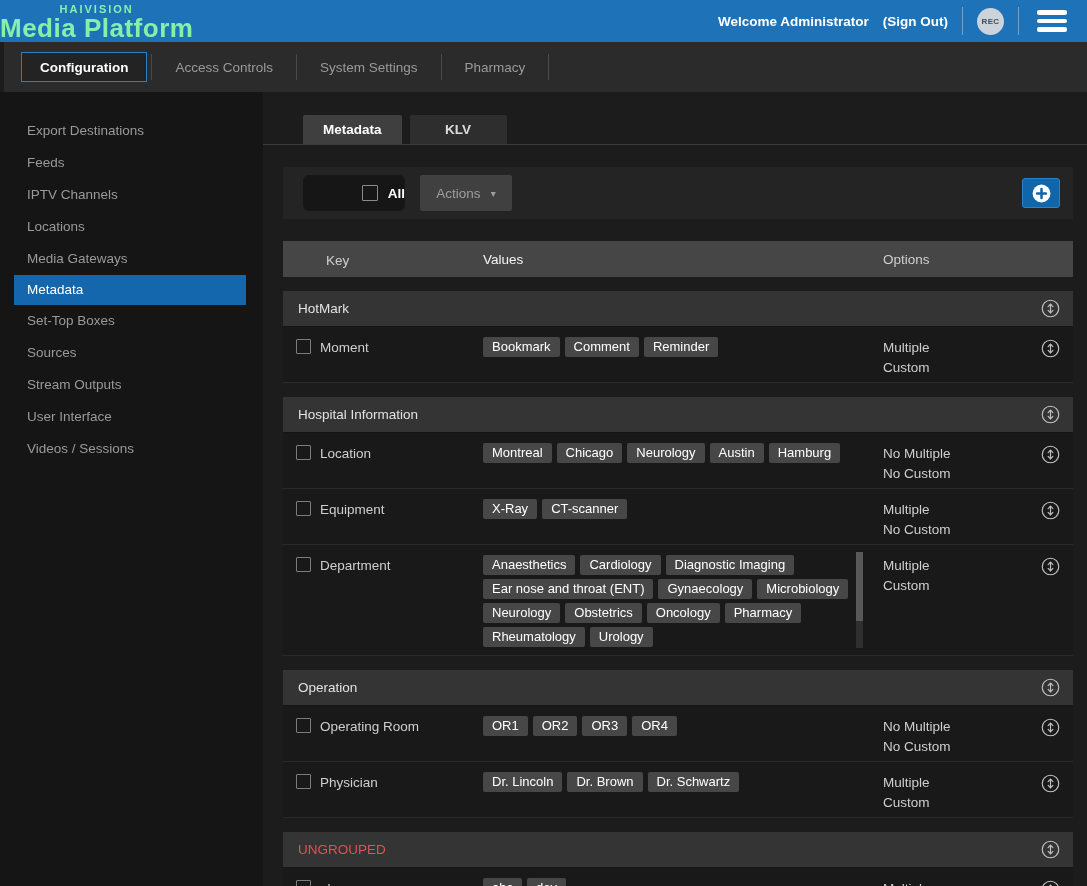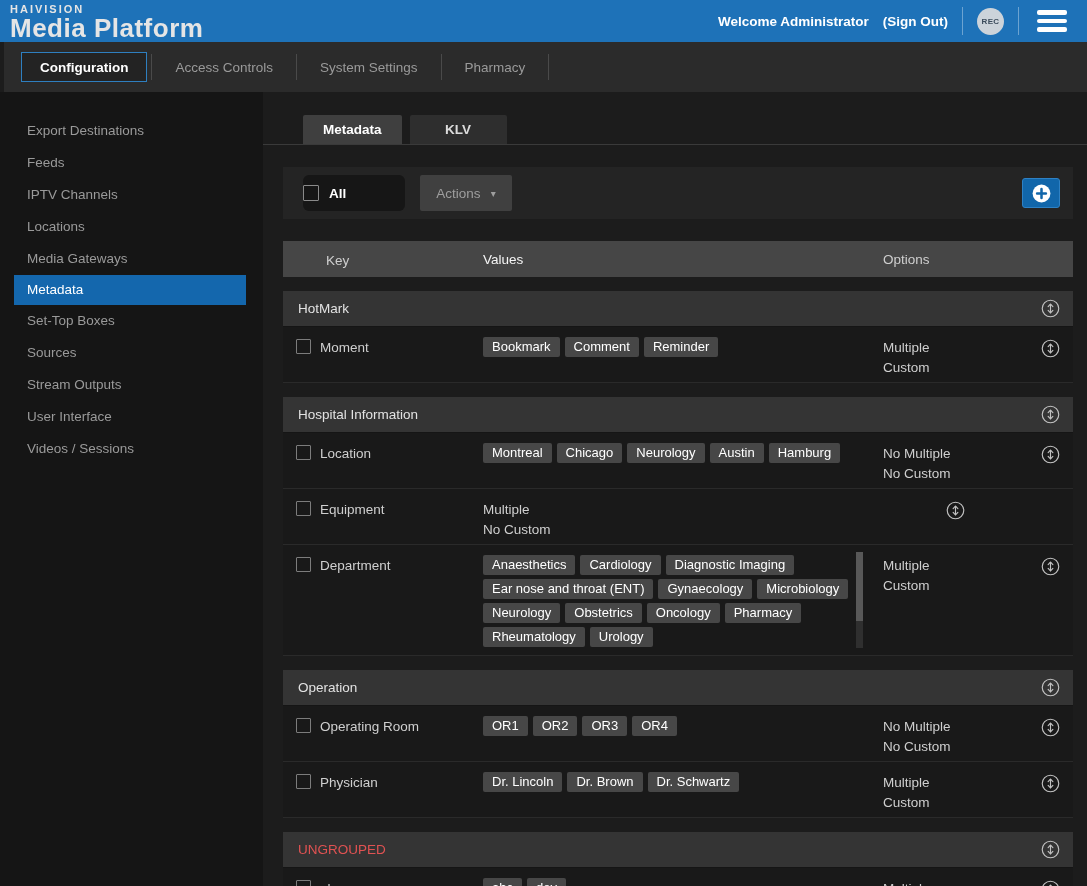--- a/index.html
+++ b/index.html
@@ -2,21 +2,21 @@
 <html><head>
 <meta charset="utf-8">
 <style>
   * { margin:0; padding:0; box-sizing:border-box; }
   html,body { background:#101010; }
   body { font-family:"Liberation Sans","DejaVu Sans",sans-serif; font-size:13px; }
   .app { position:relative; width:1087px; height:886px; overflow:hidden; background:#1c1c1c; }
 
   
   .topbar { position:absolute; left:0; top:0; width:100%; height:42px; background:#1e72b8; display:flex; align-items:center; justify-content:space-between; }
-  .brand { padding:3px 0 0 10px; color:#e5e5e5; cursor:pointer; }
+  .brand { padding:3px 0 0 0; color:#86efac; cursor:pointer;text-align:center; }
   .brand-top { font-size:11px; font-weight:bold; letter-spacing:2px; line-height:11px; }
   .brand-bottom { font-size:26px; font-weight:700; letter-spacing:.5px; line-height:27px; }
   .topbar-right { display:flex; align-items:center; gap:14px; padding-right:16px; color:#fff; }
   .welcome { font-weight:bold; font-size:13.5px; }
   .signout { font-weight:bold; font-size:13.5px; color:#fff; text-decoration:none; cursor:pointer; }
   .vsep { width:1px; height:28px; background:rgba(255,255,255,.35); }
   .rec-badge { width:27px; height:27px; border-radius:50%; background:#ccd3da; color:#3c4c5c; font-size:8px; font-weight:bold; display:flex; align-items:center; justify-content:center; letter-spacing:.3px; cursor:pointer; }
   .hamburger { display:flex; flex-direction:column; gap:4px; cursor:pointer; padding:2px 4px; }
   .hamburger i { display:block; width:30px; height:4.5px; background:#fff; border-radius:2px; }
 
@@ -31,21 +31,21 @@
   .side-item { height:32px; line-height:32px; padding-left:27px; color:#9a9a9a; font-size:13.5px; cursor:pointer; white-space:nowrap; }
   .side-item.active { background:#1467ad; color:#fff; margin:0 19px 0 14px; padding-left:13px; height:30px; line-height:30px; }
 
   
   .main { position:absolute; left:263px; top:92px; right:0; bottom:0; background:#1c1c1c; }
   .tabs-bar { padding:23px 0 0 40px; display:flex; gap:8px; border-bottom:1px solid #3a3a3a; }
   .content-tab { min-width:97px; height:29px; border:none; border-radius:2px 2px 0 0; background:#2e2e2e; color:#dcdcdc; font-weight:bold; font-size:13.5px; font-family:inherit; text-align:center; cursor:pointer; padding:0 20px; }
   .content-tab.active { background:#3f3f3f; color:#fff; }
 
   .toolbar { margin:22px 14px 0 20px; height:52px; background:#242424; display:flex; align-items:center; padding:0 13px 0 20px; }
-  .all-btn { width:102px; height:36px; background:#161616; border:none; border-radius:6px; display:flex; align-items:center; justify-content:flex-start; gap:10px; cursor:pointer; }
+  .all-btn { width:102px; height:36px; background:#161616; border:none; border-radius:6px; display:flex; align-items:center; justify-content:flex-end; gap:10px; cursor:pointer; }
   .all-btn .label { color:#fff; font-weight:bold; font-size:13.5px; font-family:inherit; }
   .cb { display:inline-block; width:15px; height:15px; border:1px solid #7c7c7c; border-radius:1px; background:transparent; }
   .all-btn .cb { width:16px; height:16px; border-color:#8a8a8a; }
   .actions-btn { margin-left:15px; width:92px; height:36px; background:#404040; border:none; border-radius:2px; color:#9e9e9e; font-size:13.5px; font-family:inherit; display:flex; align-items:center; justify-content:center; gap:10px; cursor:pointer; }
   .caret { font-size:10px; color:#9e9e9e; }
   .add-btn { margin-left:auto; width:38px; height:30px; background:#1166aa; border:1px solid #2e81c4; border-radius:3px; display:flex; align-items:center; justify-content:center; cursor:pointer; }
 
   
   .table { margin:22px 14px 0 20px; width:790px; }
   .thead { display:grid; grid-template-columns:37px 163px 400px 145px 45px; height:36px; align-items:center; background:#464646; color:#f5f5f5; font-size:13.5px; }
@@ -219,20 +219,24 @@
                     <path d="M10 5.6v8.8"></path>
                     <path d="M7.5 8 10 5.4 12.5 8"></path>
                     <path d="M7.5 12 10 14.6 12.5 12"></path>
                   </g>
                 </svg></span>
             </div>
           </div>
           <div class="row">
             <div class="c-check"><span class="cb"></span></div>
             <div class="c-key">Equipment</div>
+            <div class="c-values">
+              <span class="chip">X-Ray</span>
+              <span class="chip">CT-scanner</span>
+            </div>
             <div class="c-options">
               <div>Multiple</div>
               <div>No Custom</div>
             </div>
             <div class="c-icon">
               <span class="reorder"><svg viewBox="0 0 20 20" width="19" height="19">
                   <g fill="none" stroke="#c2c2c2" stroke-width="1.2" stroke-linecap="round" stroke-linejoin="round">
                     <circle cx="10" cy="10" r="8.7"></circle>
                     <path d="M10 5.6v8.8"></path>
                     <path d="M7.5 8 10 5.4 12.5 8"></path>

